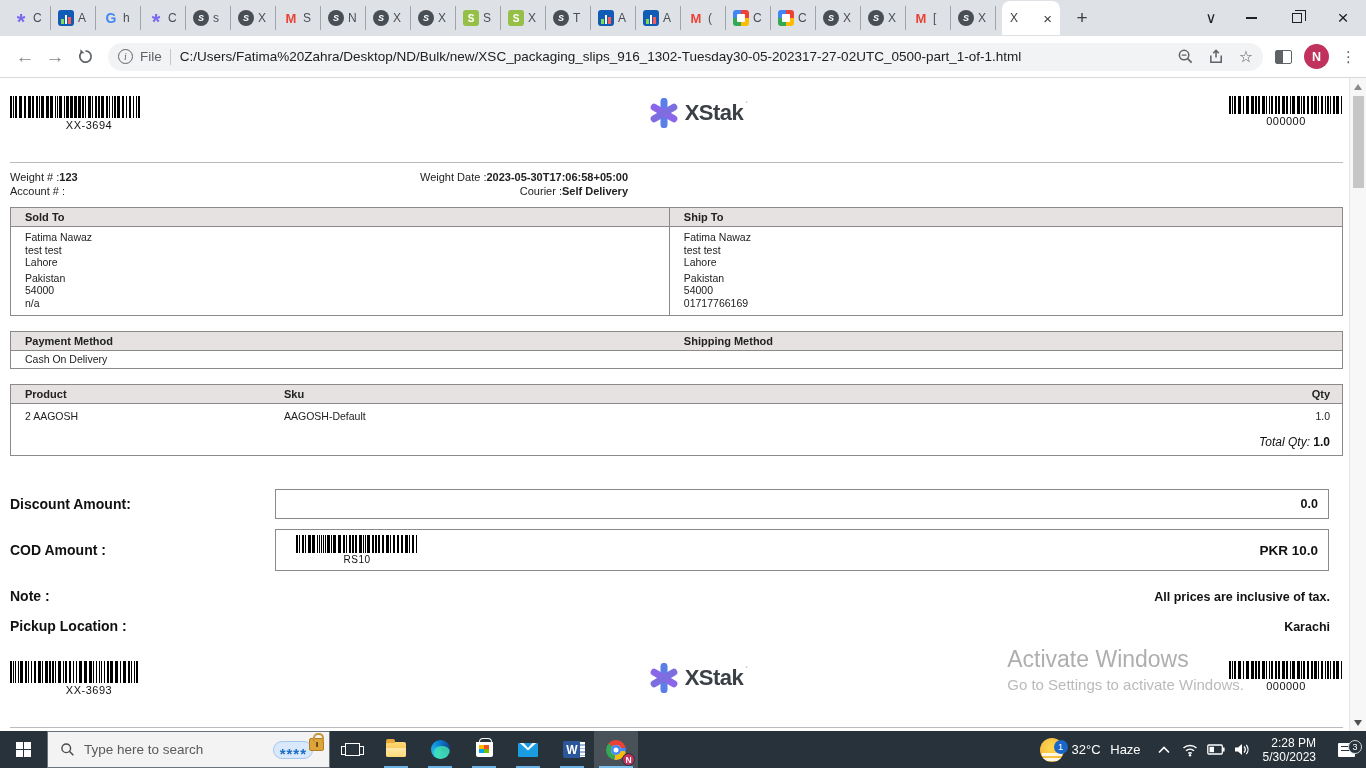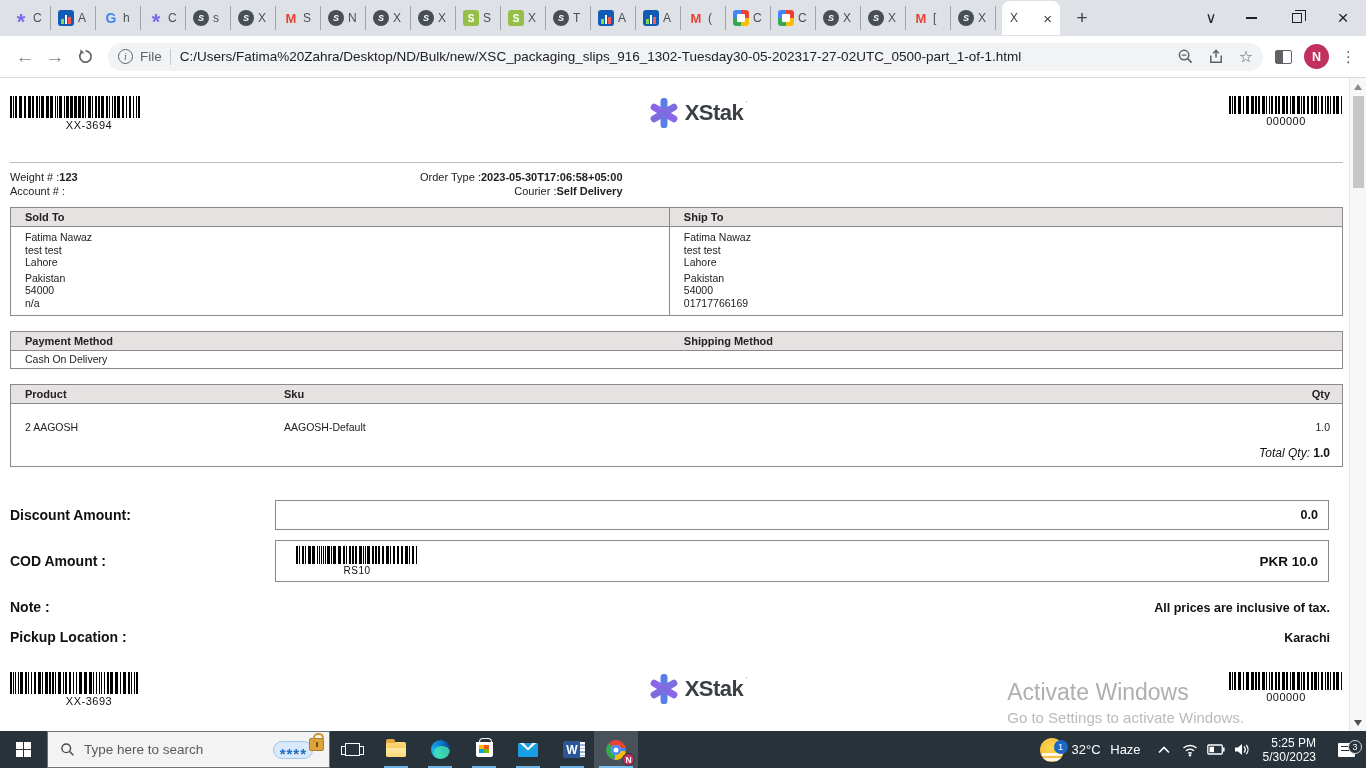--- a/index.html
+++ b/index.html
@@ -94,42 +94,42 @@
   .addr-body{display:flex;font-size:10.5px;line-height:12.5px;color:#222;}
   .addr-body .col-l,.addr-body .col-r{padding:4px 0 6px 14px;}
   .addr-group2{margin-top:3px;}
   .tbl.pay .col-l{border-right:none;}
   .trow{display:flex;font-size:10.5px;color:#222;}
   .trow .cell-val{padding:2px 0 3px 14px;width:49.5%;}
   .trow .cell-val2{padding:2px 0 3px 0;flex:1;}
   .prod-grid{display:grid;grid-template-columns:265px 1fr 120px;}
   .prod-grid .ph{padding:3px 0 3px 14px;}
   .prod-grid .ph-qty{text-align:right;padding-right:12px;}
-  .prod-row{font-size:10.5px;color:#222;padding-top:14px;}
+  .prod-row{font-size:10.5px;color:#222;padding-top:3px;}
   .tot-row{text-align:right;font-size:12px;padding:10px 12px 6px 0;color:#111;}
   .tot-row i{font-style:italic;}
   .tot-row b{font-weight:bold;}
   .amt-row{display:flex;align-items:center;}
   .amt-label{width:265px;font-size:14px;font-weight:bold;color:#111;flex:none;}
   .amt-box{flex:1;border:1px solid #8a8a8a;height:30px;margin-right:14px;
     display:flex;align-items:center;justify-content:flex-end;padding:0 10px;}
   .amt-val{font-size:12.5px;font-weight:bold;color:#111;}
   .disc-row{margin-top:33px;}
   .cod-row{margin-top:10px;}
   .cod-box{height:42px;justify-content:space-between;padding:0 10px 0 20px;}
   .cod-bc .bars{height:18px;width:122px;}
   .cod-bc .bc-label{font-size:10px;}
   .amt-val-big{font-size:13.5px;font-weight:bold;color:#111;}
   .meta-row{display:flex;justify-content:space-between;align-items:baseline;}
   .meta-row .meta-val{font-size:12.5px;font-weight:bold;color:#111;margin-right:13px;}
   .note-row{margin-top:17px;}
   .pickup-row{margin-top:14px;}
   .slip2{margin-top:9px;}
 
-  .watermark{position:absolute;right:122px;top:568px;z-index:0;text-align:left;color:rgba(130,130,130,.65);margin-top:33px;}
+  .watermark{position:absolute;right:122px;top:568px;z-index:0;text-align:left;color:rgba(130,130,130,.65);}
   .wm1{font-size:23px;font-family:"Liberation Sans",sans-serif;}
   .wm2{font-size:15px;margin-top:3px;color:rgba(130,130,130,.55);}
 
   
   .scrollbar{position:absolute;top:0;right:0;bottom:0;width:17px;background:#f7f7f7;
     border-left:1px solid #e6e6e6;z-index:5;display:flex;flex-direction:column;align-items:center;}
   .sb-arrow{width:17px;height:17px;display:flex;align-items:center;justify-content:center;}
   .tri-up{width:0;height:0;border-left:4px solid transparent;border-right:4px solid transparent;
     border-bottom:6px solid #8a8a8a;}
   .tri-down{width:0;height:0;border-left:4px solid transparent;border-right:4px solid transparent;
@@ -475,21 +475,21 @@
         <div class="bc-label">000000</div>
       </div>
     </div>
     <div class="hrule"></div>
     <div class="details">
       <div class="dcol c1">
         <div><span>Weight # :</span><b>123</b></div>
         <div><span>Account # :</span><b></b></div>
       </div>
       <div class="dcol c3">
-        <div><span>Order Type :</span><b>2023-05-30T17:06:58+05:00</b></div>
+        <div><span>Weight Date :</span><b>2023-05-30T17:06:58+05:00</b></div>
         <div><span>Courier :</span><b>Self Delivery</b></div>
       </div>
     </div>
 
     <div class="tbl addr">
       <div class="thead">
         <div class="cell col-l">Sold To</div>
         <div class="cell col-r">Ship To</div>
       </div>
       <div class="addr-body">
@@ -798,21 +798,21 @@
       </svg>
     </div>
     <div class="tray-icon">
       <svg width="16" height="13" viewBox="0 0 16 13">
         <path d="M1 4.5h3L8 1v11L4 8.5H1z" fill="#fff"></path>
         <path d="M10 3.5a4.5 4.5 0 0 1 0 6" fill="none" stroke="#fff" stroke-width="1.3"></path>
         <path d="M12.3 1.8a7.5 7.5 0 0 1 0 9.4" fill="none" stroke="#fff" stroke-width="1.3"></path>
       </svg>
     </div>
     <div class="clock">
-      <div>5:25 PM</div>
+      <div>2:28 PM</div>
       <div>5/30/2023</div>
     </div>
     <div class="notif">
       <span class="notif-glyph"></span>
       <span class="notif-badge">3</span>
     </div>
   </div>
 </div>
 
 </body></html>

